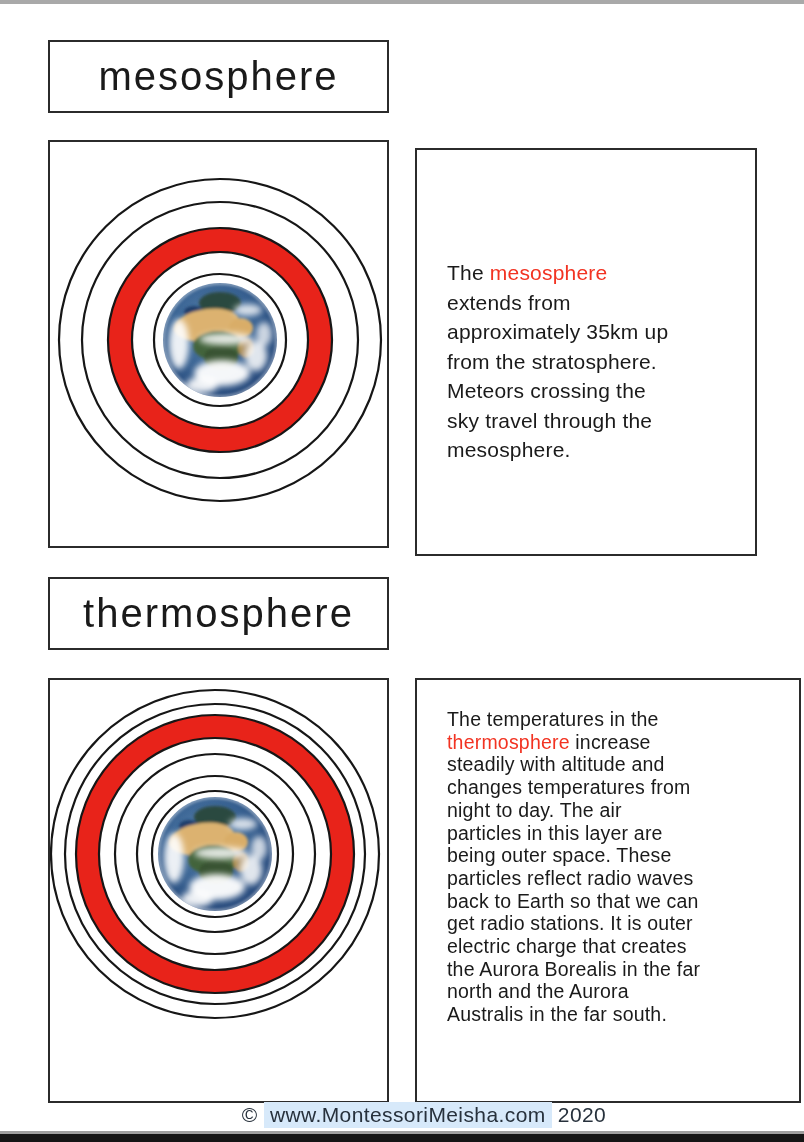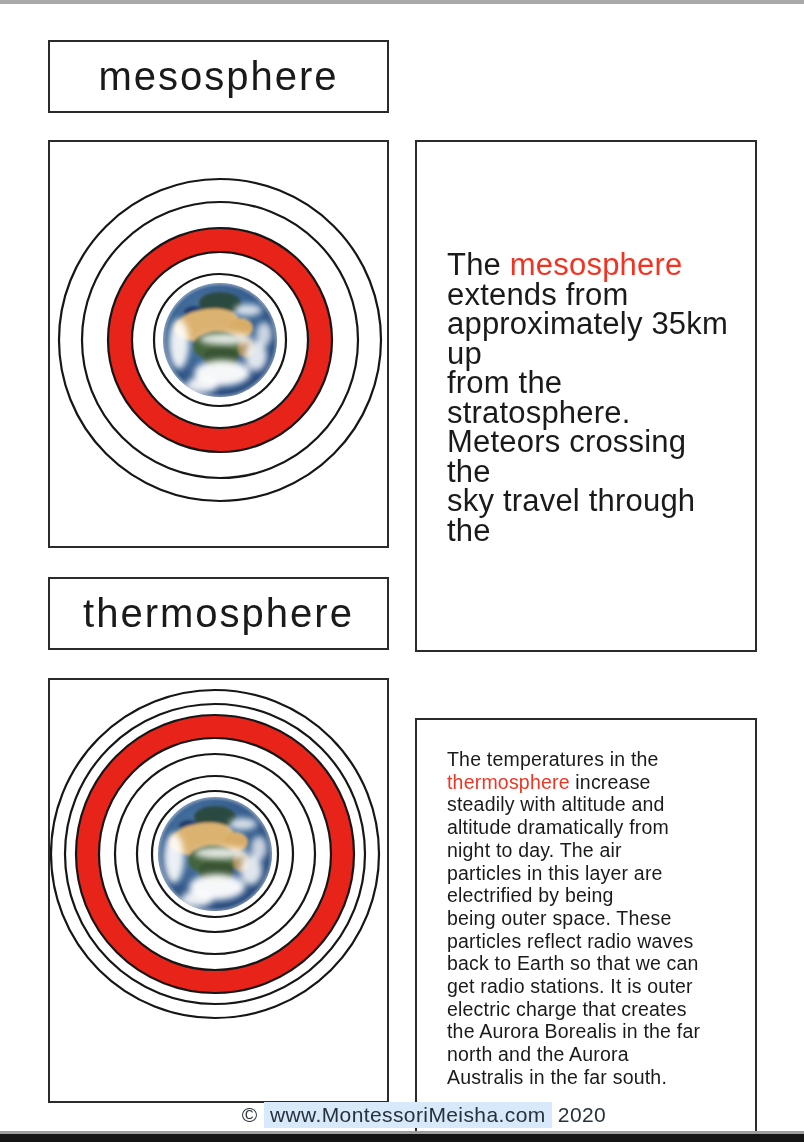--- a/index.html
+++ b/index.html
@@ -6,26 +6,26 @@
   .page{position:relative;width:804px;height:1142px;background:#fff;overflow:hidden;
         font-family:"Liberation Sans", sans-serif;padding-left:44px;}
   .top-edge{position:absolute;left:0;top:0;width:100%;height:4px;background:var(--top_bar,#a9a9a9);}
   .bottom-line{position:absolute;left:0;top:1131px;width:100%;height:3px;background:var(--bottom_line,#9e9e9e);}
   .bottom-bar{position:absolute;left:0;top:1134px;width:100%;height:8px;background:var(--bottom_bar,#141414);}
   .card{position:absolute;background:#fff;border:2px solid var(--card_border,#2b2b2b);box-sizing:border-box;}
   .label-card{display:flex;align-items:center;justify-content:center;
               font-size:40px;letter-spacing:2px;color:var(--text_black,#1a1a1a);}
   #label1{left:48px;top:40px;width:341px;height:73px;}
   #diagram1{left:48px;top:140px;width:341px;height:408px;}
-  #text1{left:415px;top:140px;width:342px;height:512px;padding:108px 18px 0 30px;
-         font-size:31px;line-height:29.5px;}
+  #text1{left:415px;top:148px;width:342px;height:408px;padding:108px 18px 0 30px;
+         font-size:21px;line-height:29.5px;}
   #label2{left:48px;top:577px;width:341px;height:73px;}
   #diagram2{left:48px;top:678px;width:341px;height:425px;}
-  #text2{left:415px;top:678px;width:342px;height:425px;padding:28px 14px 0 30px;
-         font-size:19.5px;line-height:22.7px;margin-top:40px;}
+  #text2{left:415px;top:678px;width:386px;height:425px;padding:28px 14px 0 30px;
+         font-size:19.5px;line-height:22.7px;}
   .text-card{color:var(--text_black,#1a1a1a);letter-spacing:0.2px;}
   .text-card .red{color:var(--text_red,#f23322);}
   .diagram-card{padding:0;}
   .diagram-card svg{display:block;width:100%;height:100%;}
   .footer{position:absolute;left:0;top:1103px;width:100%;text-align:center;
           font-size:21px;letter-spacing:0.4px;color:var(--footer_text,#27313c);}
   .footer .hl{background:var(--url_highlight,#d7e9fa);padding:1px 6px 2px 6px;cursor:pointer;}
   .hidden-defs{position:absolute;width:0;height:0;overflow:hidden;}
 </style>
 </head>
@@ -94,20 +94,21 @@
       </svg>
   </div>
 
   <div class="card text-card" id="text1">
       <div><span>The </span><span class="red">mesosphere</span></div>
       <div><span>extends from</span></div>
       <div><span>approximately 35km up</span></div>
       <div><span>from the stratosphere.</span></div>
       <div><span>Meteors crossing the</span></div>
       <div><span>sky travel through the</span></div>
+      <div><span>mesosphere.</span></div>
     </div>
 
   <div class="card label-card" id="label2">
     <span>thermosphere</span>
   </div>
 
   <div class="card diagram-card" id="diagram2">
     <svg viewBox="0 0 337 421">
         <circle cx="165" cy="174" r="127.5" fill="none" stroke="#e8231a" stroke-width="23"></circle>
         <circle cx="165" cy="174" r="63" fill="none" stroke="#161616" stroke-width="2.2"></circle>
@@ -118,24 +119,23 @@
         <circle cx="165" cy="174" r="150" fill="none" stroke="#161616" stroke-width="2.2"></circle>
         <circle cx="165" cy="174" r="164" fill="none" stroke="#161616" stroke-width="2.2"></circle>
         <use href="#earth-symbol" xlink:href="#earth-symbol" x="105" y="114" width="120" height="120"></use>
       </svg>
   </div>
 
   <div class="card text-card" id="text2">
       <div><span>The temperatures in the</span></div>
       <div><span class="red">thermosphere</span><span> increase</span></div>
       <div><span>steadily with altitude and</span></div>
-      <div><span>altitude dramatically from</span></div>
+      <div><span>changes temperatures from</span></div>
       <div><span>night to day. The air</span></div>
       <div><span>particles in this layer are</span></div>
-      <div><span>electrified by being</span></div>
       <div><span>being outer space. These</span></div>
       <div><span>particles reflect radio waves</span></div>
       <div><span>back to Earth so that we can</span></div>
       <div><span>get radio stations. It is outer</span></div>
       <div><span>electric charge that creates</span></div>
       <div><span>the Aurora Borealis in the far</span></div>
       <div><span>north and the Aurora</span></div>
       <div><span>Australis in the far south.</span></div>
     </div>
 

